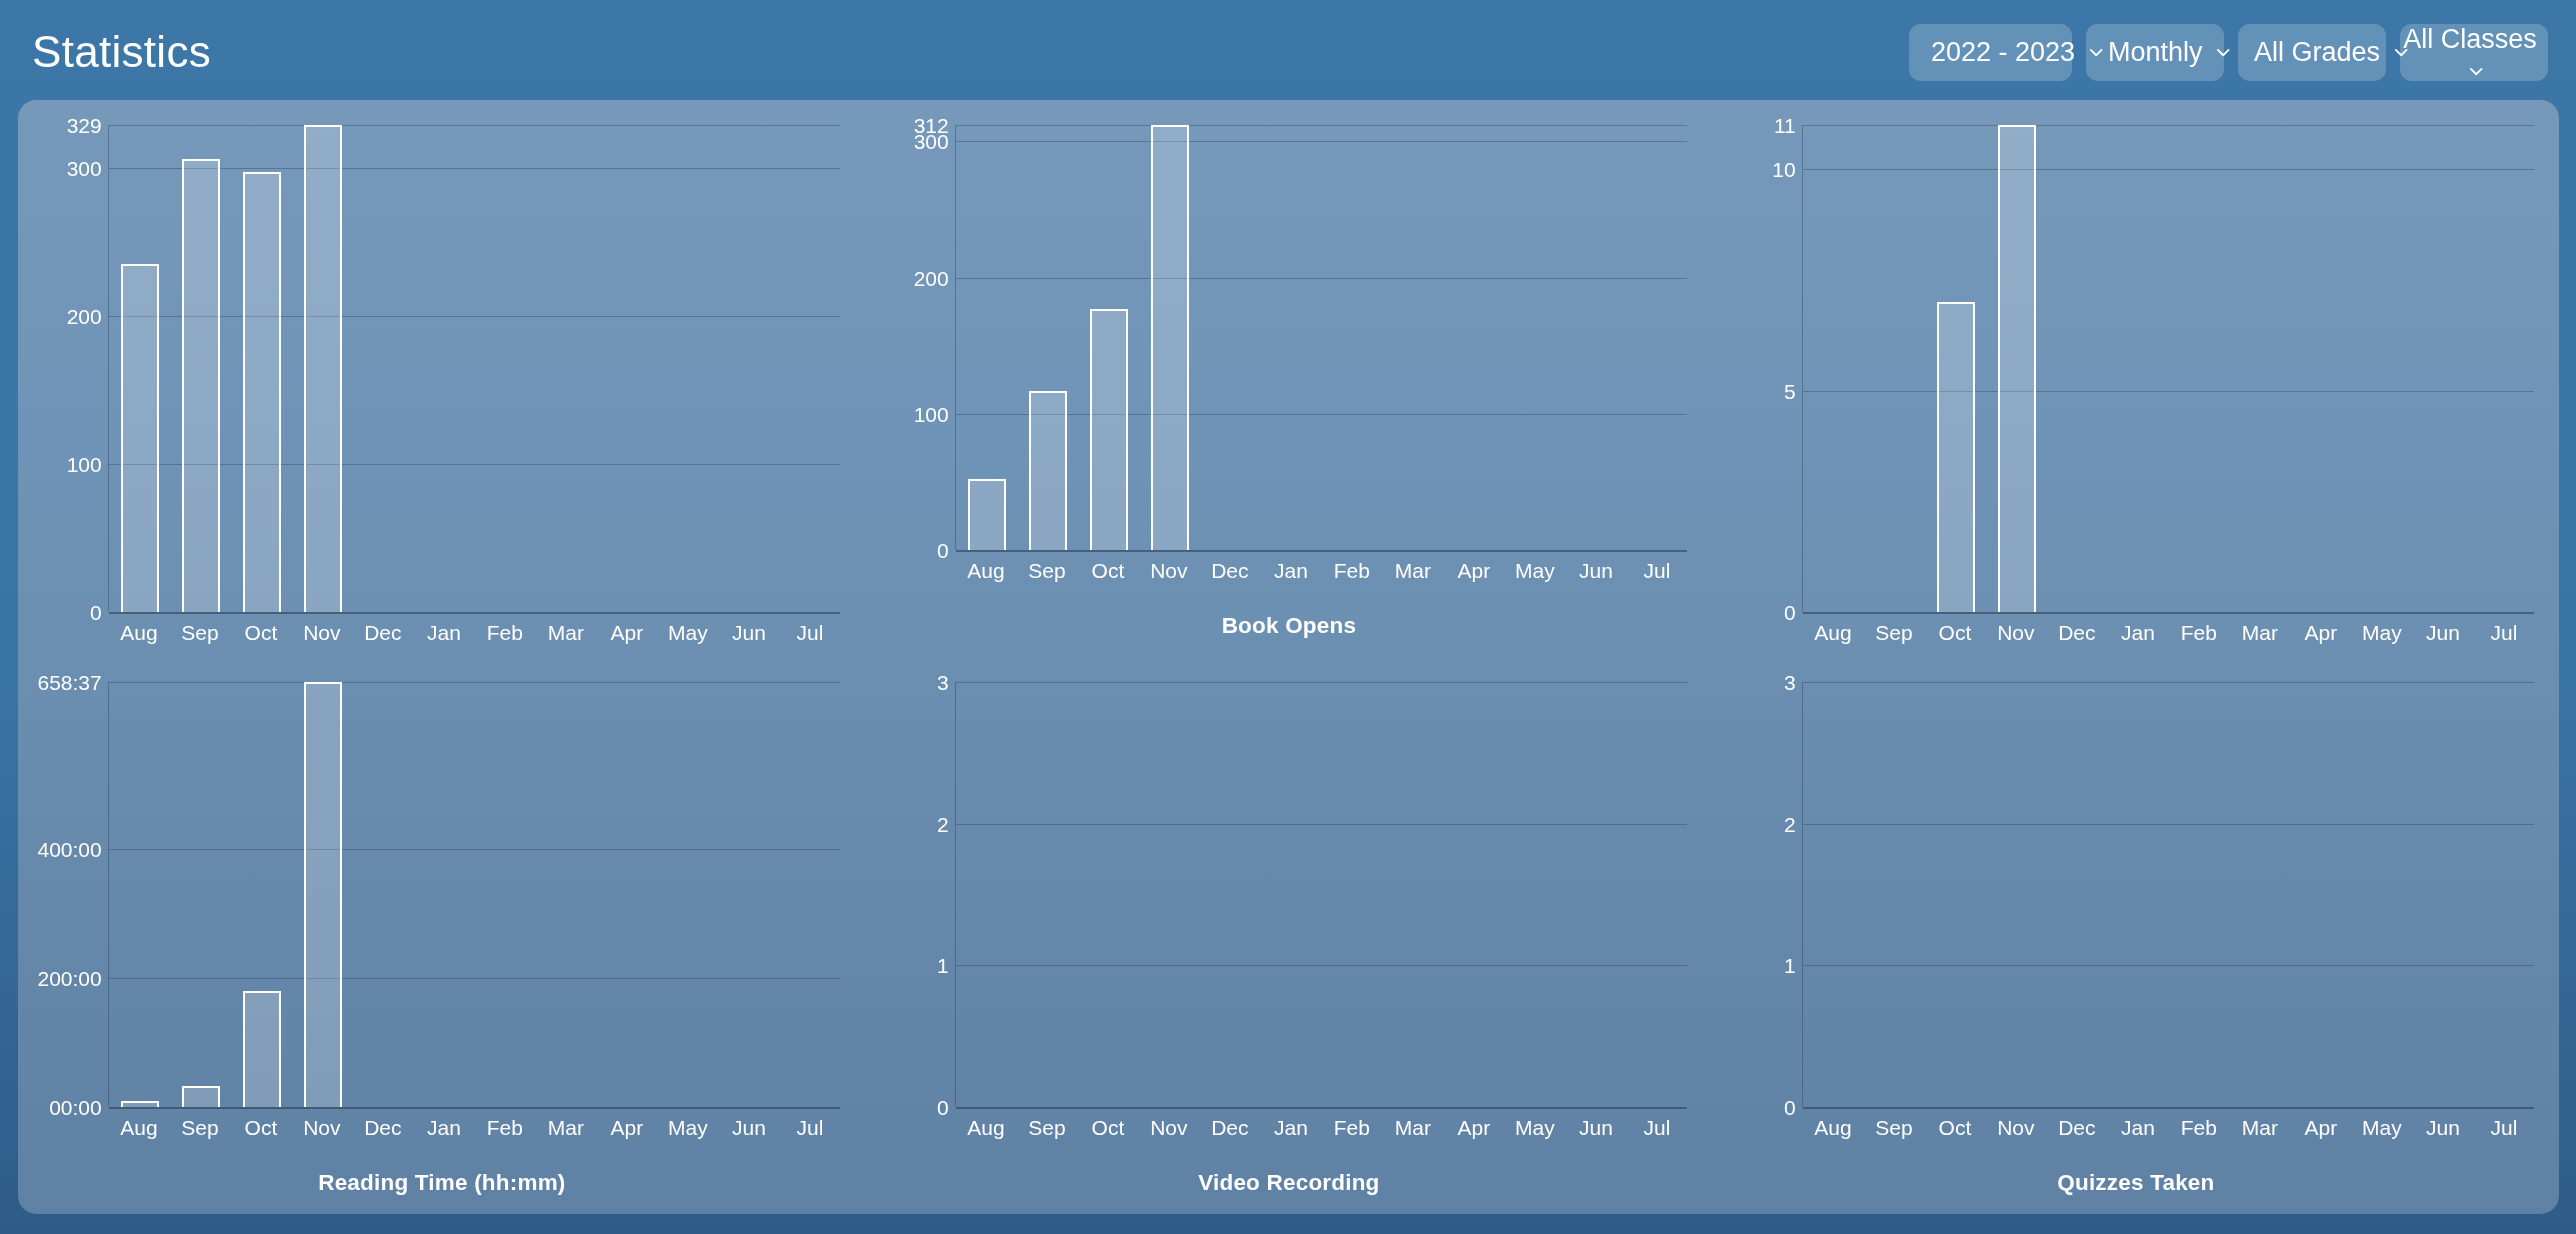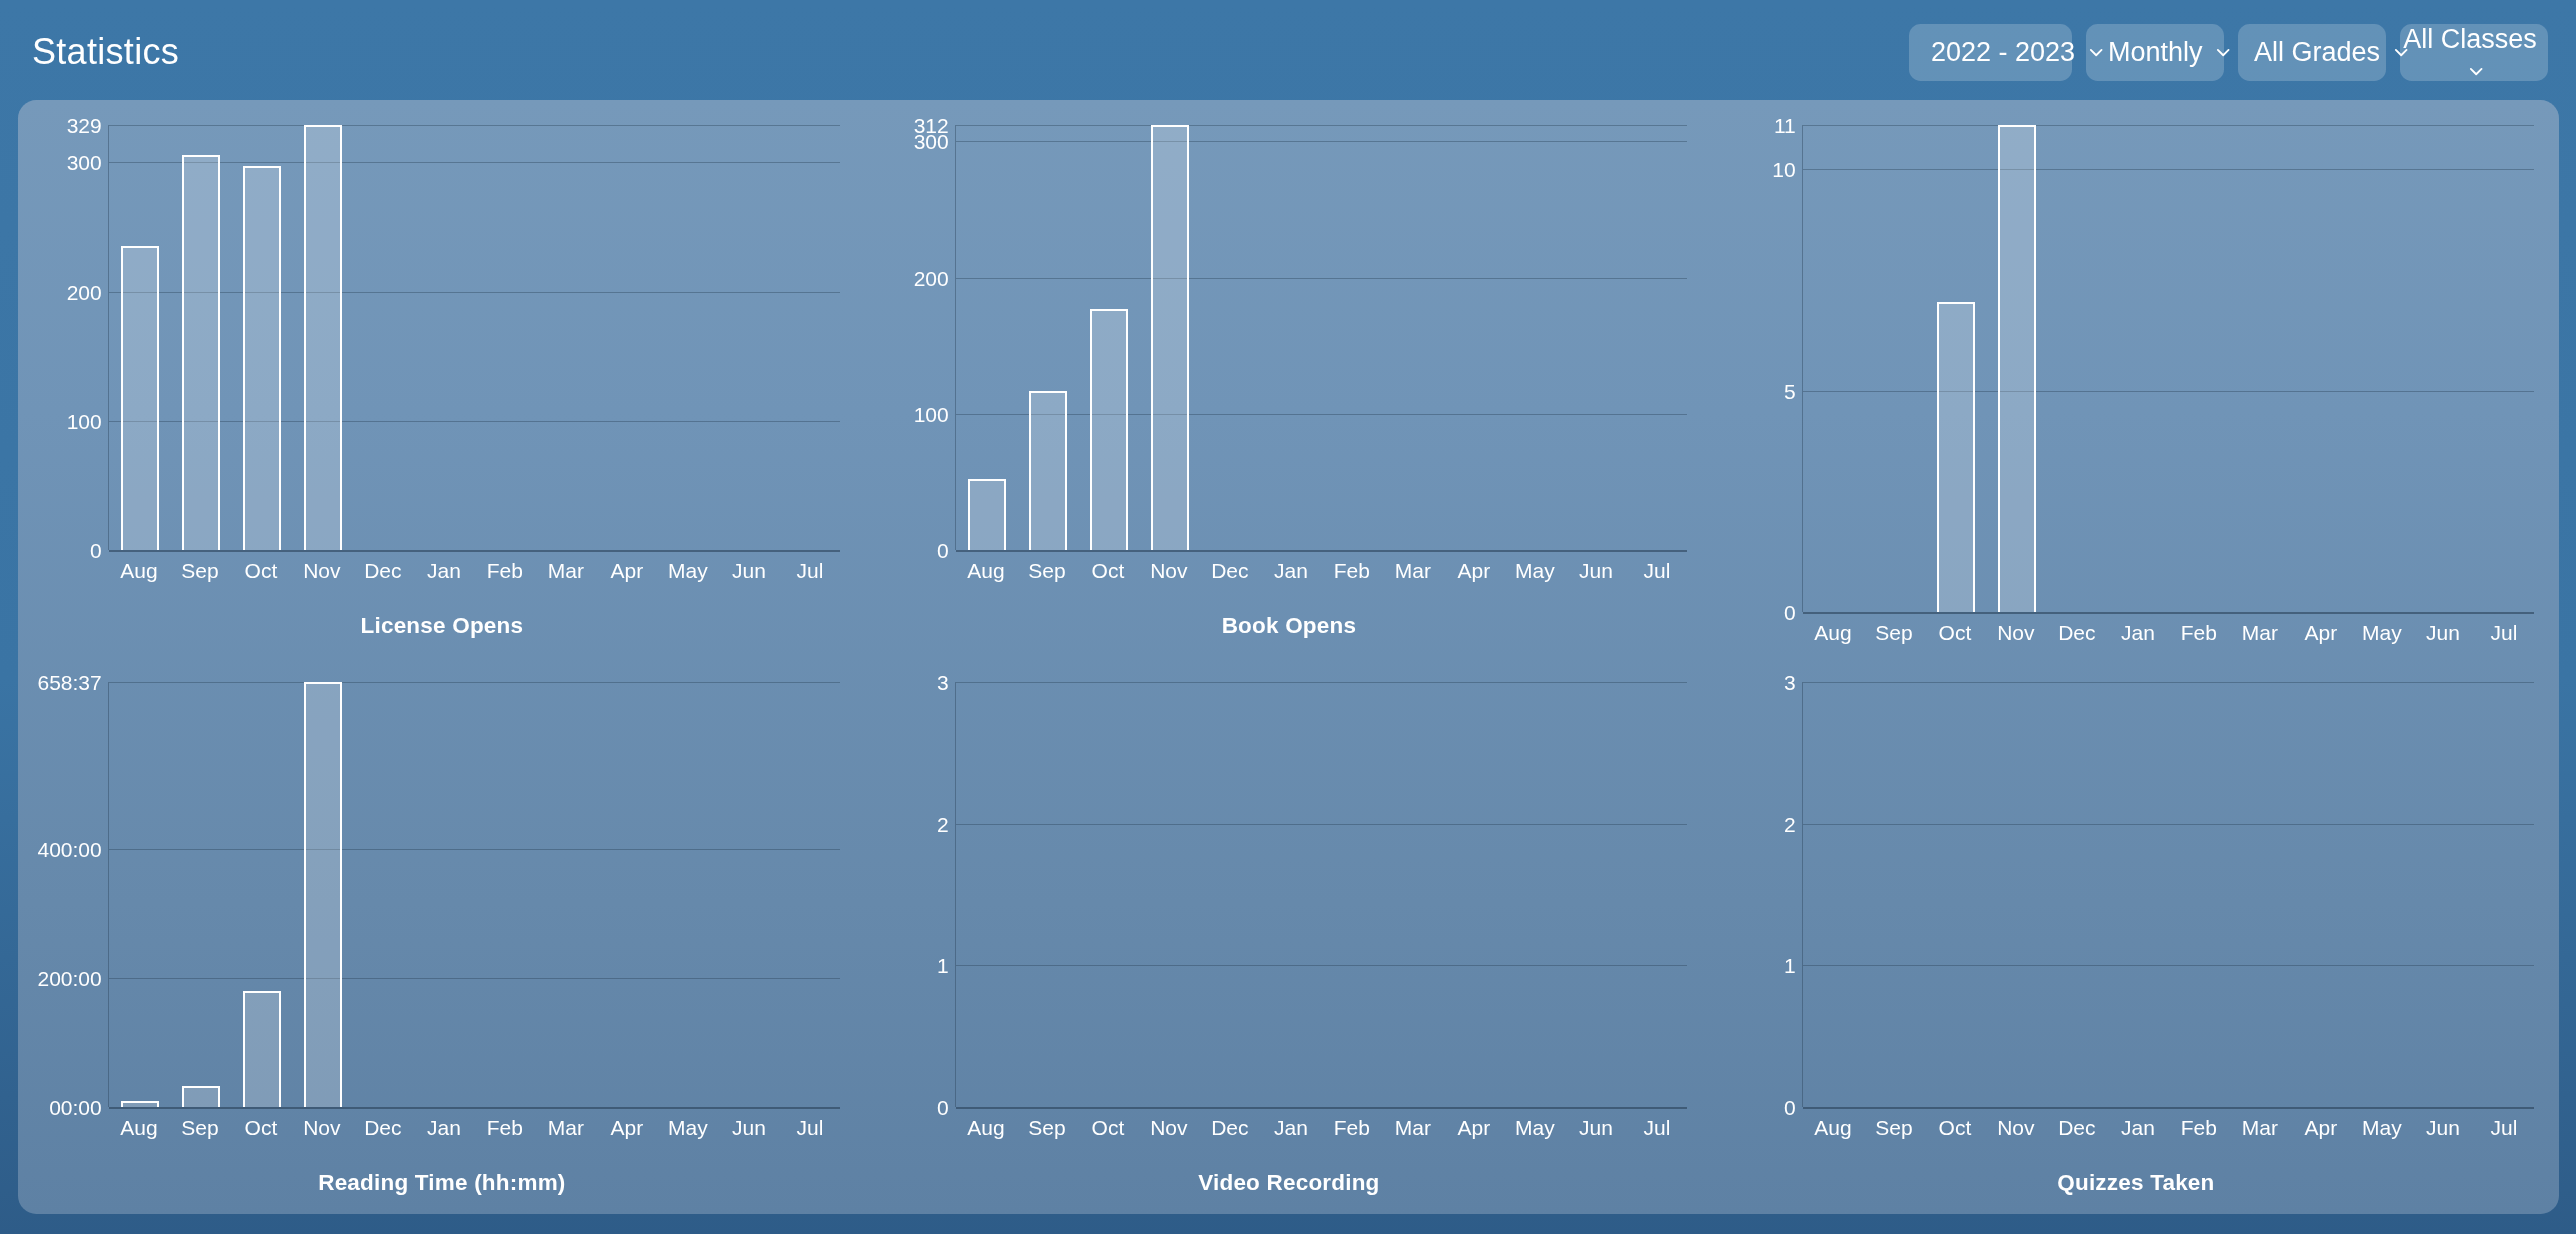--- a/index.html
+++ b/index.html
@@ -29,21 +29,21 @@
     position: absolute;
     top: 0; left: 0;
     width: 2576px;
     height: 104px;
     display: flex;
     align-items: center;
     padding: 0 28px 0 32px;
   }
 
   .page-title {
-    font-size: 36px;
+    font-size: 44px;
     font-weight: 400;
     color: #ffffff;
     letter-spacing: 0.3px;
     line-height: 1;
   }
 
   .header-controls {
     margin-left: auto;
     display: flex;
     align-items: center;
@@ -303,23 +303,20 @@
             <div class="x-tick">Nov</div>
             <div class="x-tick">Dec</div>
             <div class="x-tick">Jan</div>
             <div class="x-tick">Feb</div>
             <div class="x-tick">Mar</div>
             <div class="x-tick">Apr</div>
             <div class="x-tick">May</div>
             <div class="x-tick">Jun</div>
             <div class="x-tick">Jul</div>
           </div>
-          <div class="card-title">
-            <span>License Opens</span>
-          </div>
         </div>
         <div class="card">
           <div class="plot-wrap">
             <div class="y-axis">
               <div class="y-tick" style="top: 100%;">0</div>
               <div class="y-tick" style="top: 67.9487%;">100</div>
               <div class="y-tick" style="top: 35.8974%;">200</div>
               <div class="y-tick" style="top: 3.84615%;">300</div>
               <div class="y-tick" style="top: 0%;">312</div>
             </div>

